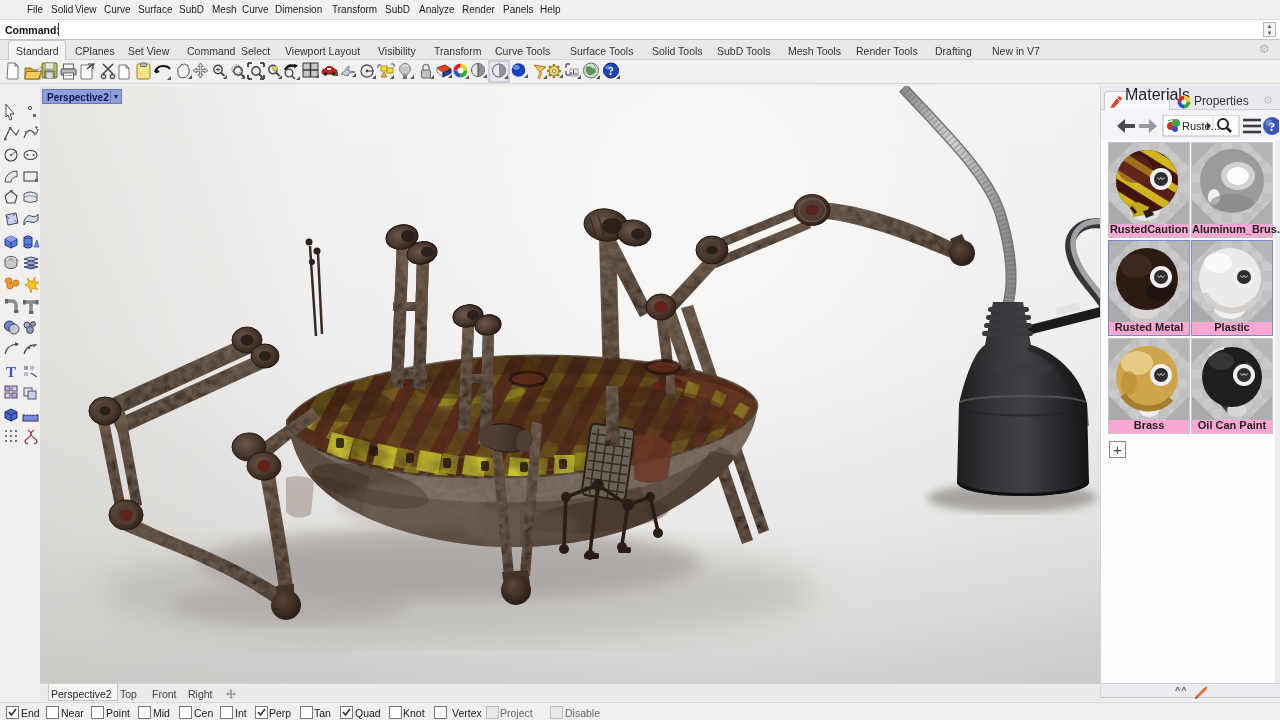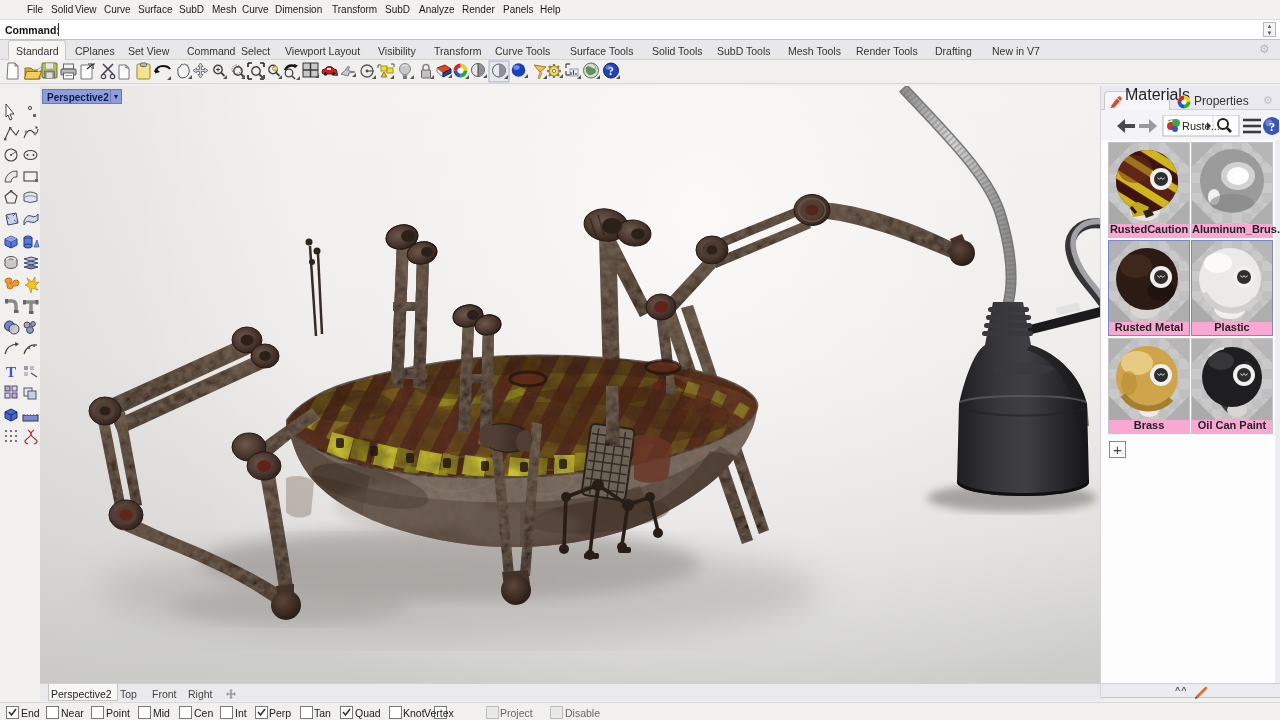--- a/index.html
+++ b/index.html
@@ -1257,18 +1257,18 @@
     <span class="lb" style="left:314px">Tan</span>
     <div class="cb" style="left:340px">
       <svg width="9" height="9" style="position:absolute;left:1px;top:1px">
         <path d="M1,4 L3.5,7 L8,1" stroke="#333" stroke-width="1.6" fill="none"></path>
       </svg>
     </div>
     <span class="lb" style="left:355px">Quad</span>
     <div class="cb" style="left:389px"></div>
     <span class="lb" style="left:403px">Knot</span>
     <div class="cb" style="left:434px"></div>
-    <span class="lb" style="left:424px">Vertex</span>
+    <span class="lb" style="left:452px">Vertex</span>
     <div class="cbg" style="left:486px"></div>
     <span class="lb" style="left:500px;color:#666">Project</span>
     <div class="cbg" style="left:550px"></div>
     <span class="lb" style="left:565px;color:#666">Disable</span>
   </div>
 
 </body></html>

